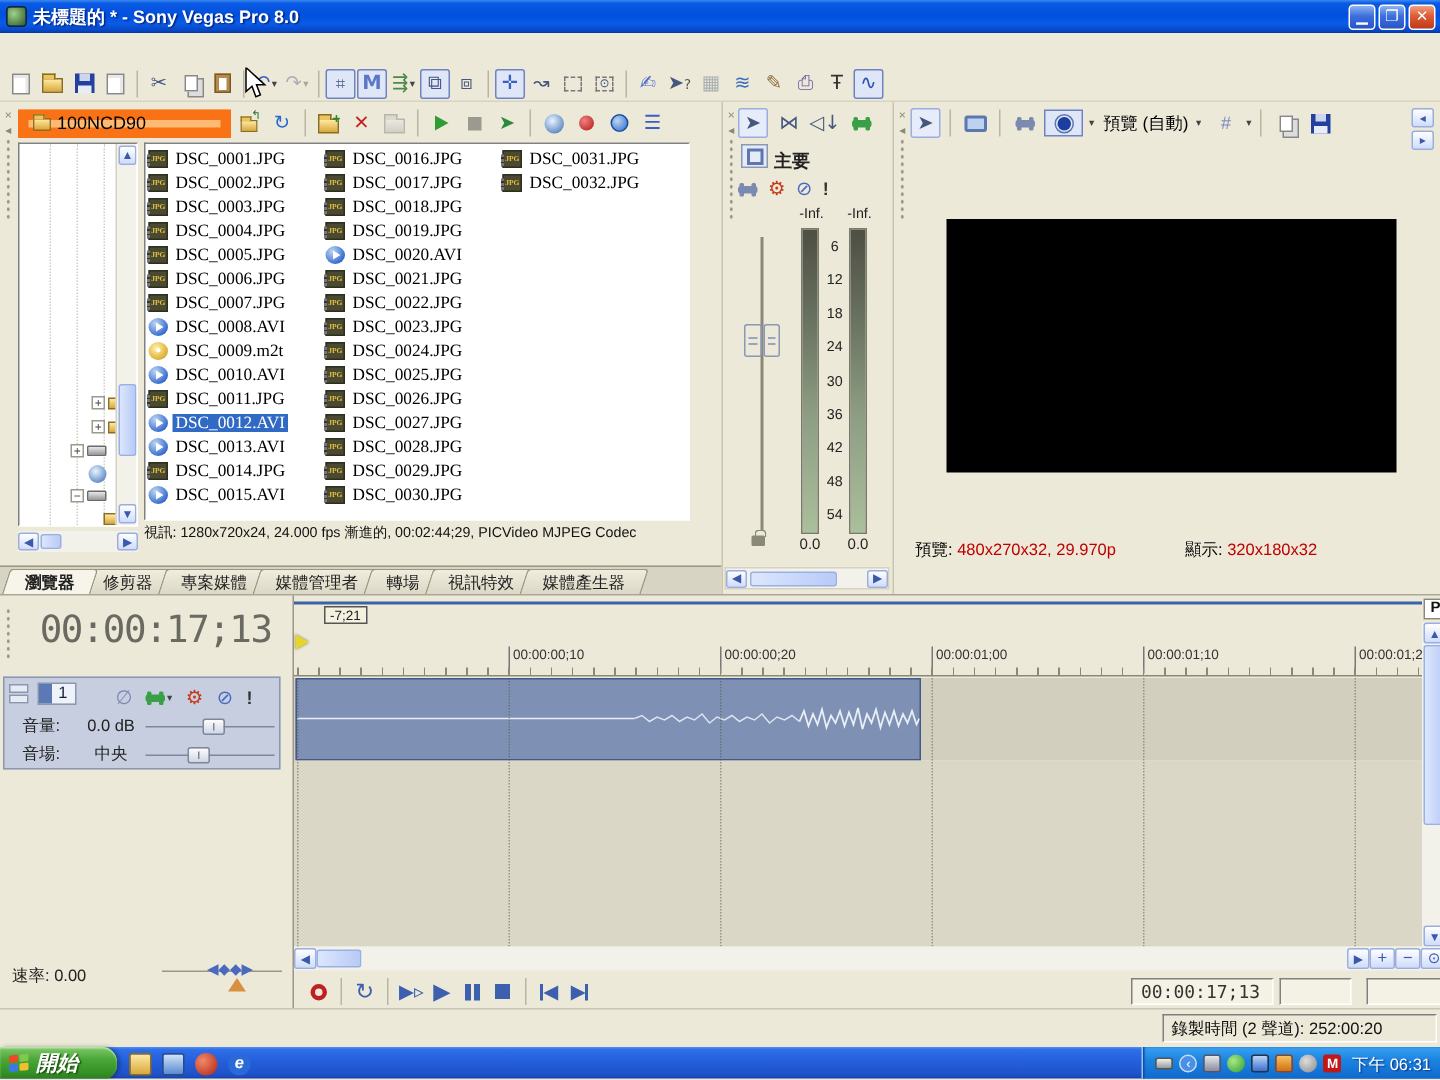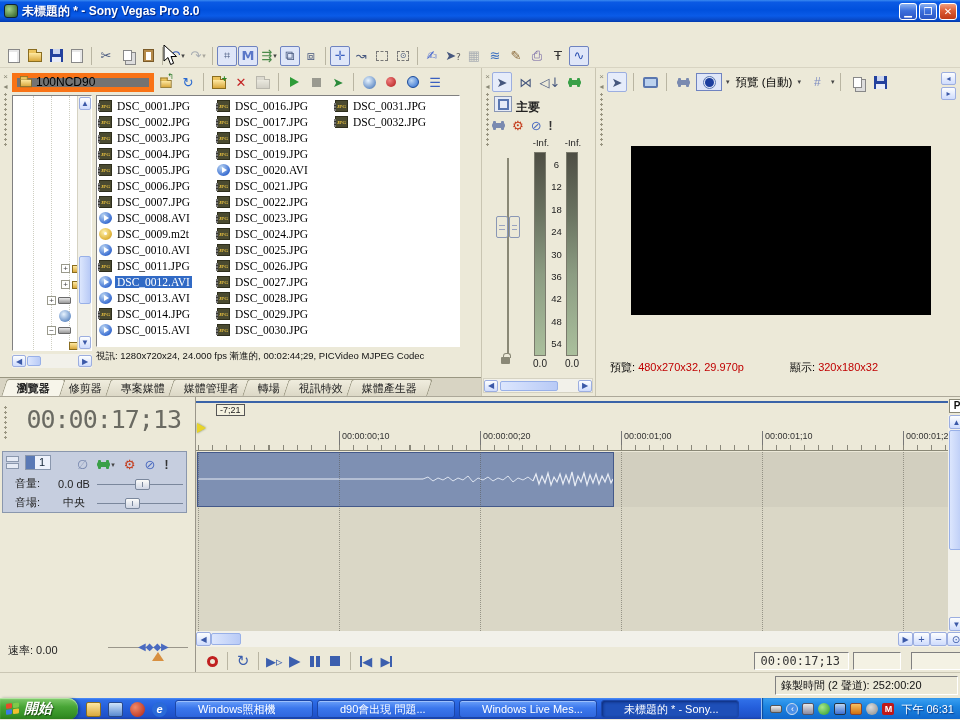--- a/index.html
+++ b/index.html
@@ -40,21 +40,21 @@
   
   .panel{position:absolute;top:68px;height:328px;background:#ece9d8}
   .dockgrip{position:absolute;left:1px;top:0;width:9px;height:120px;font-size:8px;color:#8a8876;display:flex;flex-direction:column;align-items:center;gap:1px;padding-top:2px}
   .gripdots{width:3px;height:56px;background-image:radial-gradient(circle,#989480 1px,transparent 1.2px);background-size:3px 5px}
   
   .sb-btn{background:linear-gradient(#fdfefe,#cfdcfd);border:1px solid #9caee0;color:#3b59a8;font-size:8px;display:flex;align-items:center;justify-content:center;border-radius:2px}
   .sb-thumb{background:linear-gradient(90deg,#dce6fd,#b8caf6);border:1px solid #98b0e8;border-radius:2px}
   .sb-track{background:#f2f1ea}
   
   .exp-toolbar{left:12px;top:70px;height:24px;width:468px;gap:2px}
-  .addressbox{display:flex;align-items:center;width:142px;height:19px;background:#737373;border:5px solid #f97316;padding-left:2px;gap:3px}
+  .addressbox{display:flex;align-items:center;width:142px;height:19px;background:#fdba74;border:7px solid #f97316;padding-left:2px;gap:3px}
   .addressbox .icon-folder{transform:scale(.85);margin-top:2px}
   .filelist{position:absolute;left:96px;top:95px;width:364px;height:252px;background:#fff;border:1px solid;border-color:#808080 #fff #fff #808080;
     display:flex;flex-direction:column;flex-wrap:wrap;align-content:flex-start;padding:2px 0 0 2px;overflow:hidden}
   .file{height:16px;width:118px;display:flex;align-items:center;gap:3px;font-family:"Liberation Serif","DejaVu Serif",serif;font-size:11.5px;white-space:nowrap}
   .fico{width:13px;height:12px;flex:0 0 13px;position:relative}
   .file .fname{padding:0 2px}
   .file.selected .fname{background:#316ac5;color:#fff}
   .fico.jpg{background:#4a4a30;border:1px solid #2e2e1c}
   .fico.jpg::after{content:'JPG';position:absolute;left:0;right:0;top:3px;text-align:center;font-size:5px;color:#e8c040;font-weight:bold;letter-spacing:0}
   .fico.jpg::before{content:'';position:absolute;left:-2px;top:2px;width:2px;height:8px;background:repeating-linear-gradient(#777 0 2px,#333 2px 3px)}
@@ -160,21 +160,21 @@
   .bl{color:#3c5fae}
   .pausebars{display:flex;gap:2px}
   .pausebars>div{width:4px;height:11px;background:#3c5fae}
   .stopsq{width:10px;height:10px;background:#3c5fae}
   .edgebar{width:2px;height:11px;background:#3c5fae}
   .tc-box{height:18px;border:1px solid;border-color:#808080 #fff #fff #808080;background:#f4f2e4;font-family:"DejaVu Sans Mono",monospace;font-size:12px;color:#333;display:flex;align-items:center;padding:0 6px}
   .statusrow{position:absolute;left:0;top:672px;width:960px;height:26px;background:#ece9d8;border-top:1px solid #cac6b4}
   .rectime{position:absolute;left:775px;top:3px;width:183px;height:19px;border:1px solid;border-color:#808080 #fff #fff #808080;background:#ece9d8;font-size:11px;display:flex;align-items:center;padding-left:5px;color:#111}
   
   .taskbar{position:absolute;left:0;top:698px;width:960px;height:22px;
-    background:linear-gradient(180deg,#4f8ff8 0%,#2f6fe8 8%,#245edb 45%,#1e51c8 85%,#16399e 100%);display:flex;align-items:center;color:#fff}
+    background:linear-gradient(180deg,#4f8ff8 0%,#2f6fe8 8%,#245edb 45%,#1e51c8 85%,#16399e 100%);display:flex;align-items:flex-end;color:#fff}
   .startbtn{height:22px;width:78px;border-radius:0 10px 10px 0;display:flex;align-items:center;gap:4px;padding-left:6px;
     background:linear-gradient(180deg,#7ec96a 0%,#48a536 40%,#348f24 80%,#2a7a1c 100%);box-shadow:inset 0 1px 1px #b8e8a8, 2px 0 3px rgba(0,0,0,.3);font-style:italic;font-weight:bold;font-size:14px;text-shadow:1px 1px 1px #1c4a12}
   .winflag{width:14px;height:12px;display:grid;grid-template-columns:6px 6px;grid-template-rows:5px 5px;gap:1px;transform:skewY(-6deg)}
   .winflag>i{border-radius:1px}
   .ql{display:flex;align-items:center;gap:7px;padding:0 8px;height:22px}
   .qlic{width:15px;height:15px;border-radius:2px}
   .taskbtn{height:18px;width:138px;margin-right:4px;border-radius:3px;border:1px solid #1b46a8;display:flex;align-items:center;gap:4px;padding:0 5px;font-size:11px;
     background:linear-gradient(180deg,#6aa0fa,#3b77ec 45%,#2f66dd);box-shadow:inset 0 1px 0 #9cc0fc;white-space:nowrap;overflow:hidden}
   .taskbtn.active{background:#1e4fb8;box-shadow:inset 1px 1px 3px #0c2a78}
   .tkic{width:13px;height:13px;border-radius:2px;flex:0 0 13px}
@@ -844,43 +844,20 @@
           <i style="background:#f0c030"></i>
       </span>
       <span>開始</span>
     </div>
     <div class="ql">
       <span class="qlic" style="background:linear-gradient(#ffe9a2,#d9a83c);border:1px solid #8a6d1f"></span>
       <span class="qlic" style="background:linear-gradient(#cfe4fa,#5a8ad0);border:1px solid #2a4a8a"></span>
       <span class="qlic" style="background:radial-gradient(circle at 35% 35%,#f08a6a,#b02010);border-radius:50%"></span>
       <span class="qlic" style="border-radius:50%;background:#2a6ad8;color:#fff;font-style:italic;font-weight:bold;font-size:11px;text-align:center;line-height:14px">e</span>
     </div>
-    <div style="display:flex;align-items:center">
-
-        <div class="taskbtn">
-          <span class="tkic folder"></span>
-          <span>Windows照相機</span>
-        </div>
-
-        <div class="taskbtn">
-          <span class="tkic ie"></span>
-          <span>d90會出現 問題...</span>
-        </div>
-
-        <div class="taskbtn">
-          <span class="tkic msn"></span>
-          <span>Windows Live Mes...</span>
-        </div>
-
-        <div class="taskbtn active">
-          <span class="tkic vegas"></span>
-          <span>未標題的 * - Sony...</span>
-        </div>
-
-    </div>
     <div class="tray">
       <span class="trayic" style="background:linear-gradient(#f0f0f0,#9a9a9a);border:1px solid #555;height:8px"></span>
       <span class="trayic" style="border-radius:50%;background:#4a90e8;border:1px solid #cde;color:#fff;font-size:9px;text-align:center;line-height:11px">‹</span>
       <span class="trayic" style="background:linear-gradient(#e8e8e8,#8a8aa0);border:1px solid #556"></span>
       <span class="trayic" style="background:radial-gradient(circle at 35% 35%,#a8e88a,#2a9a2a);border-radius:50%"></span>
       <span class="trayic" style="background:linear-gradient(#bcd6f2,#3a6ed2);border:1px solid #234"></span>
       <span class="trayic" style="background:linear-gradient(#f8c060,#d07010);border:1px solid #843"></span>
       <span class="trayic" style="background:radial-gradient(circle at 40% 35%,#ddd,#888);border-radius:50%"></span>
       <span class="trayic" style="background:#c01818;color:#fff;font-size:9px;font-weight:bold;text-align:center;line-height:12px">M</span>
       <span class="clock">下午 06:31</span>

